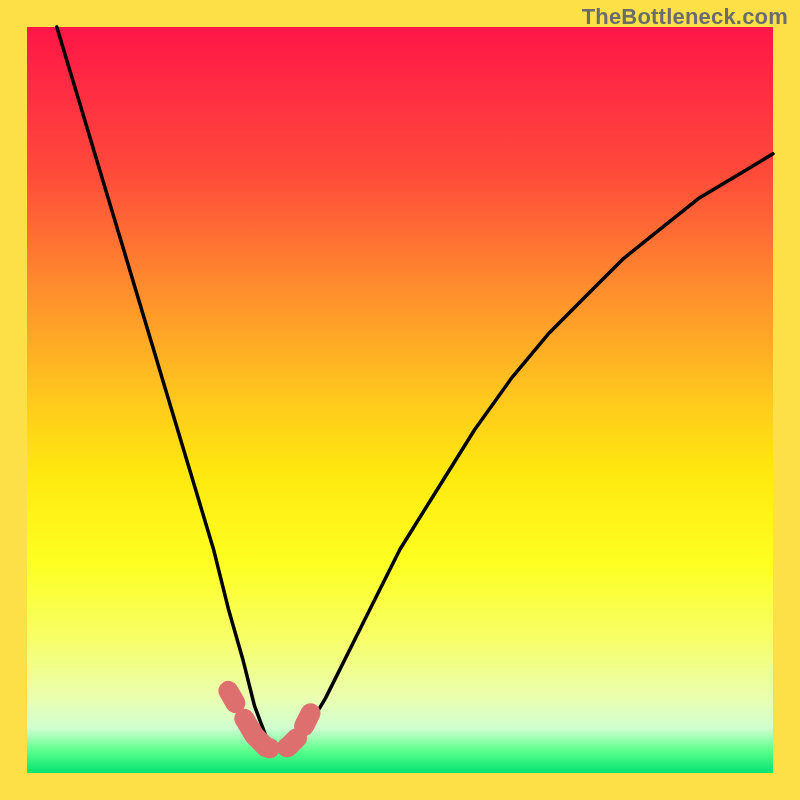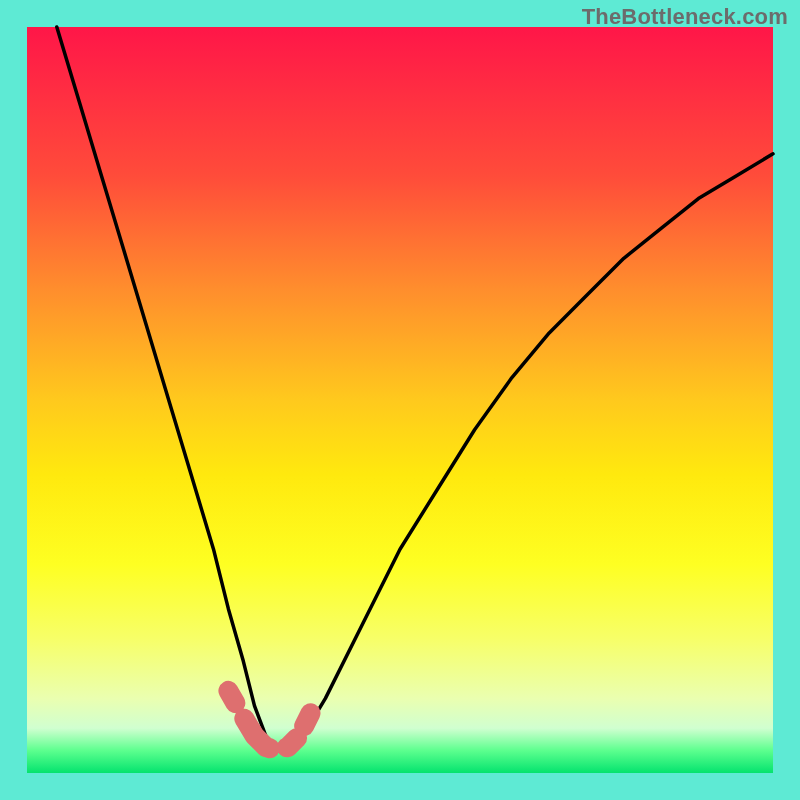--- a/index.html
+++ b/index.html
@@ -1,21 +1,21 @@
 <!DOCTYPE html>
 <html><head>
 <meta charset="utf-8">
 <style>
   * { margin: 0; padding: 0; box-sizing: border-box; }
   html, body { width: 800px; height: 800px; overflow: hidden; background: #000; }
   .frame {
     position: relative;
     width: 800px;
     height: 800px;
-    background: #5eead4;
+    background: #fde047;
   }
   .plot-area {
     position: absolute;
     left: 27px;
     top: 27px;
     width: 746px;
     height: 746px;
     background: linear-gradient(to bottom,
       #ff1648 0%,
       #ff4c3a 20%,

